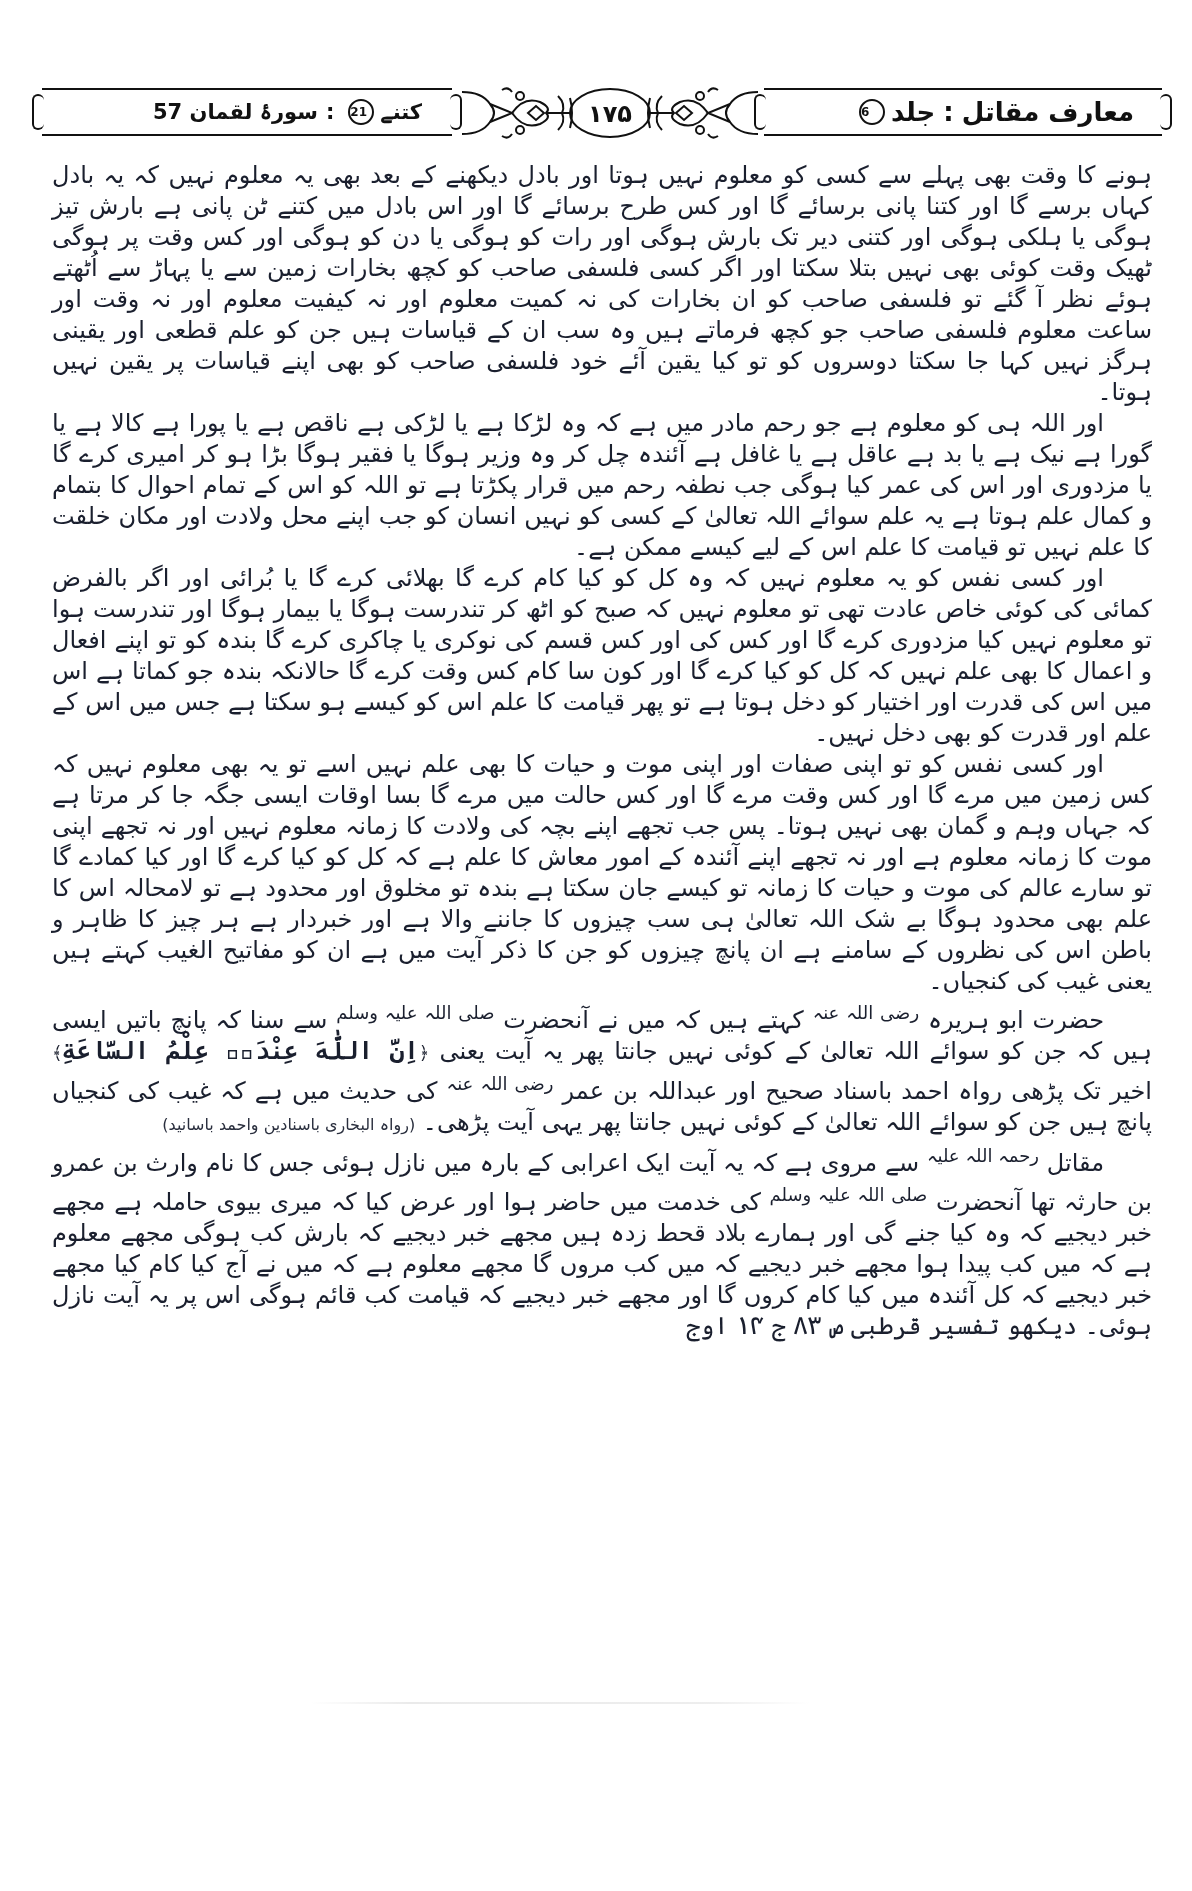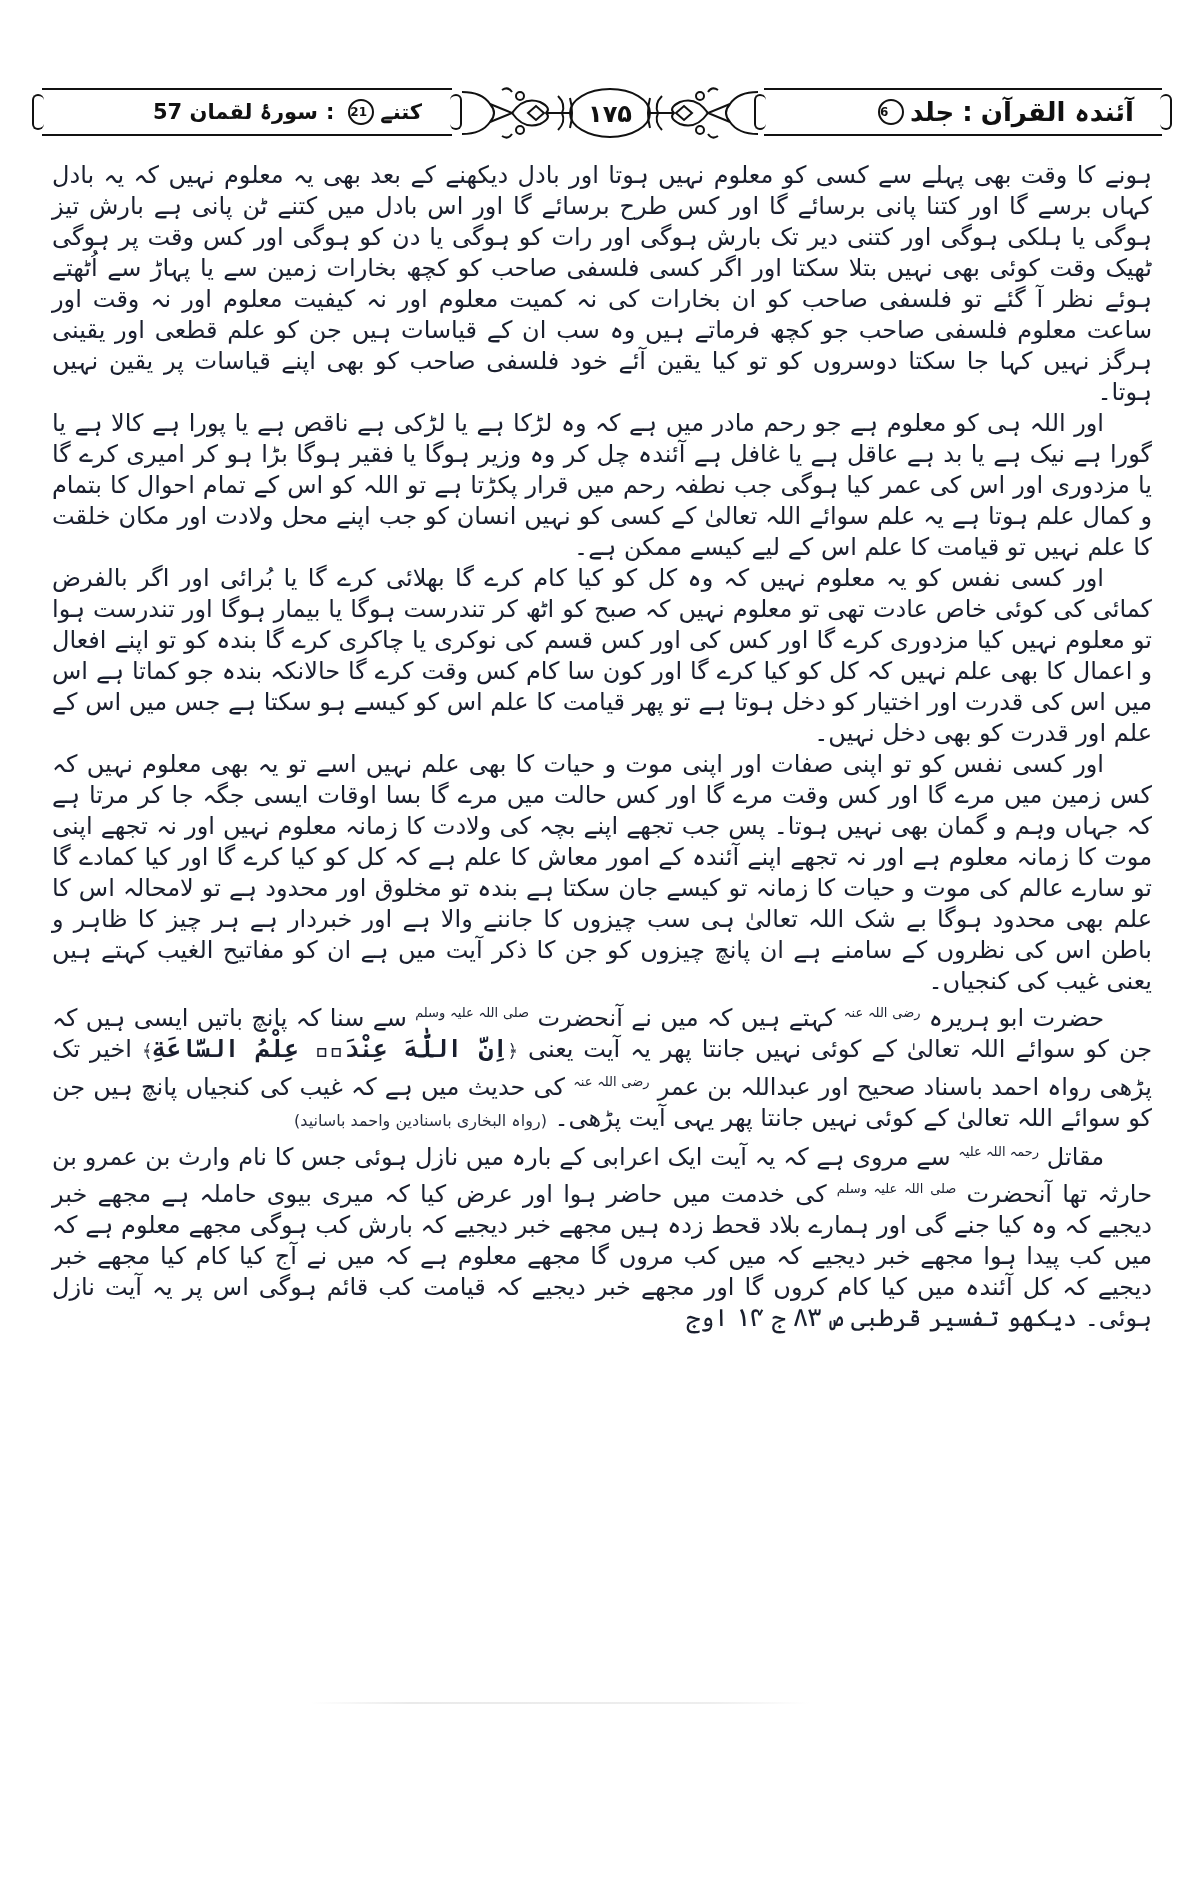--- a/index.html
+++ b/index.html
@@ -127,21 +127,21 @@
     }
     .verse {
       font-family: Liberation Mono, monospace;
       font-weight: bold;
     }
     .verse-bracket {
       font-family: "DejaVu Serif", serif;
       font-size: 18px;
     }
     .honorific {
-      font-size: 13px;
+      font-size: 18px;
       vertical-align: super;
     }
     .ref {
       font-family: "DejaVu Serif", serif;
     }
 
     
     .bleed-line {
       position: absolute;
       left: 310px;
@@ -194,21 +194,21 @@
         <circle cx="238" cy="48" r="4"></circle>
         <path d="M256 8 Q250 4 246 10"></path>
         <path d="M256 54 Q250 58 246 52"></path>
       </g>
     </svg>
     <div class="page-number">۱۷۵</div>
   </div>
 
   <div class="hdr-frame hdr-frame-right">
     <div class="hdr-text">
-      <span>آئندہ القرآن</span>
+      <span>معارف مقاتل</span>
       <span class="hdr-sep">:</span>
       <span>جلد</span>
       <span class="circled-num">6</span>
     </div>
   </div>
 </div>
 
 <div class="page-body">
 
   <p class="para">ہونے کا وقت بھی پہلے سے کسی کو معلوم نہیں ہوتا اور بادل دیکھنے کے بعد بھی یہ معلوم نہیں کہ یہ بادل کہاں برسے گا اور کتنا پانی برسائے گا اور کس طرح برسائے گا اور اس بادل میں کتنے ٹن پانی ہے بارش تیز ہوگی یا ہلکی ہوگی اور کتنی دیر تک بارش ہوگی اور رات کو ہوگی یا دن کو ہوگی اور کس وقت پر ہوگی ٹھیک وقت کوئی بھی نہیں بتلا سکتا اور اگر کسی فلسفی صاحب کو کچھ بخارات زمین سے یا پہاڑ سے اُٹھتے ہوئے نظر آ گئے تو فلسفی صاحب کو ان بخارات کی نہ کمیت معلوم اور نہ کیفیت معلوم اور نہ وقت اور ساعت معلوم فلسفی صاحب جو کچھ فرماتے ہیں وہ سب ان کے قیاسات ہیں جن کو علم قطعی اور یقینی ہرگز نہیں کہا جا سکتا دوسروں کو تو کیا یقین آئے خود فلسفی صاحب کو بھی اپنے قیاسات پر یقین نہیں ہوتا۔</p>

